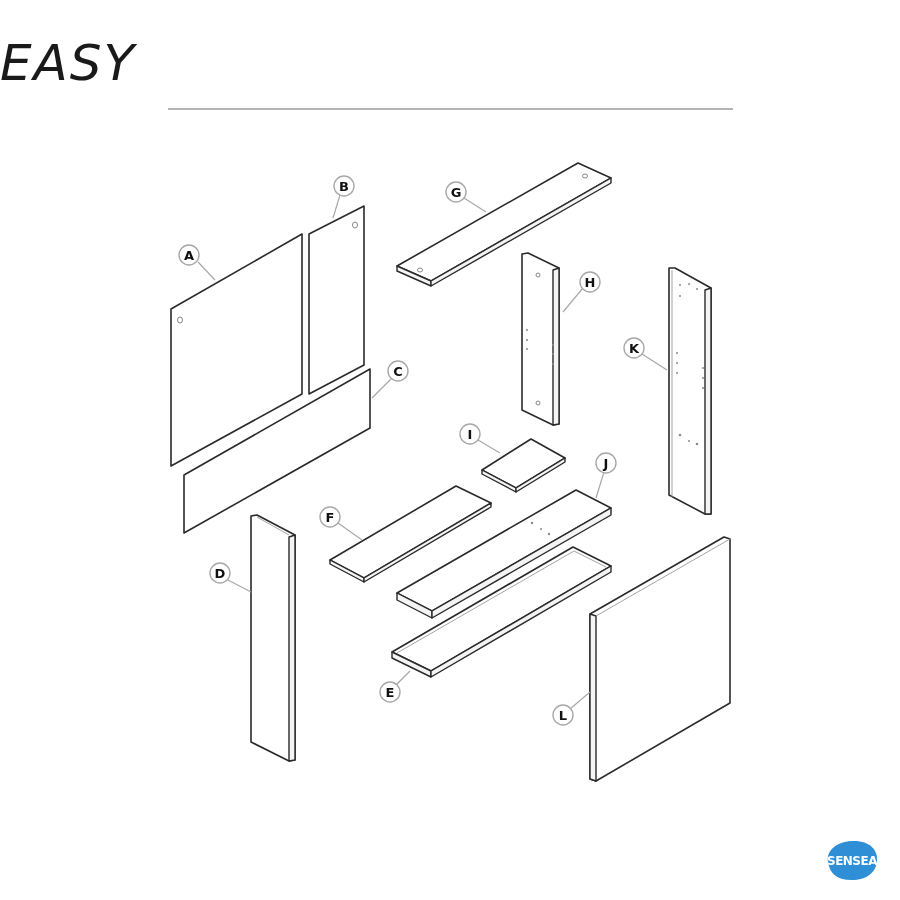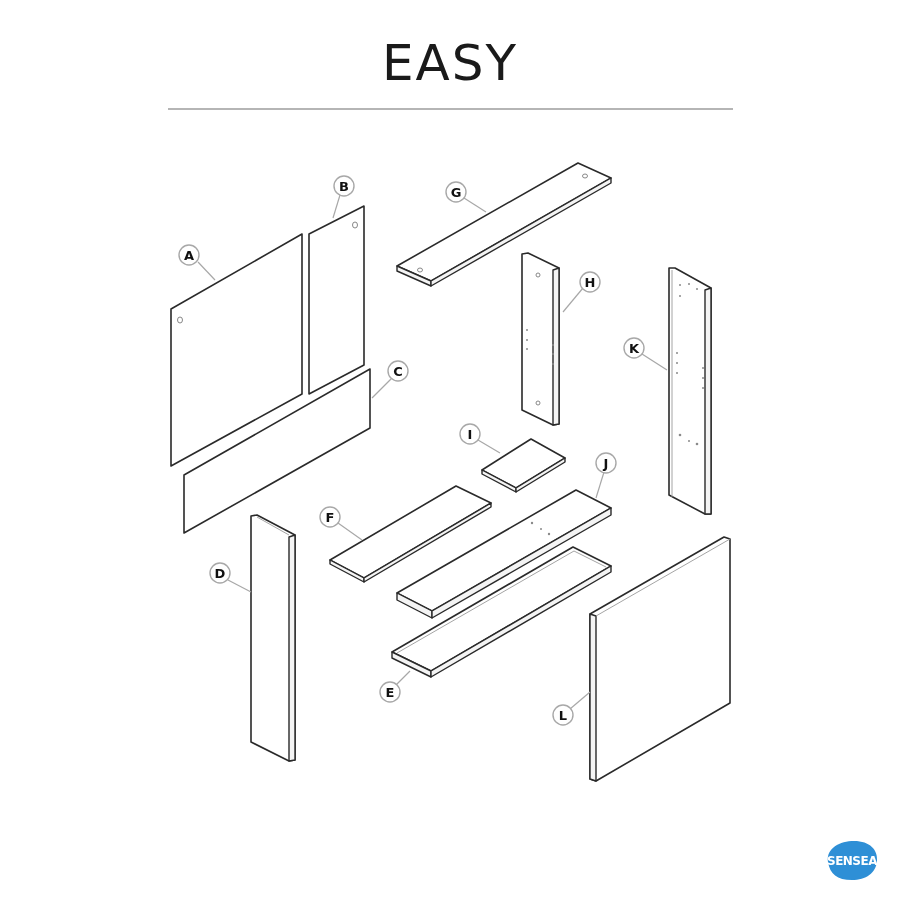--- a/index.html
+++ b/index.html
@@ -1,20 +1,20 @@
 <!DOCTYPE html>
 <html><head>
   <meta charset="utf-8">
   <style>
     html, body { margin: 0; padding: 0; background: #ffffff; }
     body { width: 900px; height: 900px; position: relative; overflow: hidden; font-family: "DejaVu Sans", sans-serif; }
     .title {
-      position: absolute; left: 0; top: 28px; width: 900px; text-align: center;
+      position: absolute; left: 0; top: 28px; width: 900px; text-align: left;
       font-family: "DejaVu Sans", sans-serif; font-size: 50px; font-weight: 500;
-      color: #1a1a1a; letter-spacing: 2px; line-height: 70px;
+      color: #1a1a1a; letter-spacing: 2px; line-height: 70px; font-style: italic;
     }
     .rule { position: absolute; left: 168px; top: 108px; width: 565px; height: 2px; background: #b5b5b5; }
     svg.diagram { position: absolute; left: 0; top: 0; }
     .part { fill: #ffffff; stroke: #2a2a2a; stroke-width: 1.6; stroke-linejoin: round; }
     .edge { fill: #f4f4f4; stroke: #2a2a2a; stroke-width: 1.4; stroke-linejoin: round; }
     .inner { fill: none; stroke: #9a9a9a; stroke-width: 0.9; }
     .hole { fill: #ffffff; stroke: #7a7a7a; stroke-width: 0.9; }
     .dot { fill: #8a8a8a; }
     .leader { stroke: #a8a8a8; stroke-width: 1.2; fill: none; }
     .callout-circle { fill: #ffffff; stroke: #a8a8a8; stroke-width: 1.4; }

